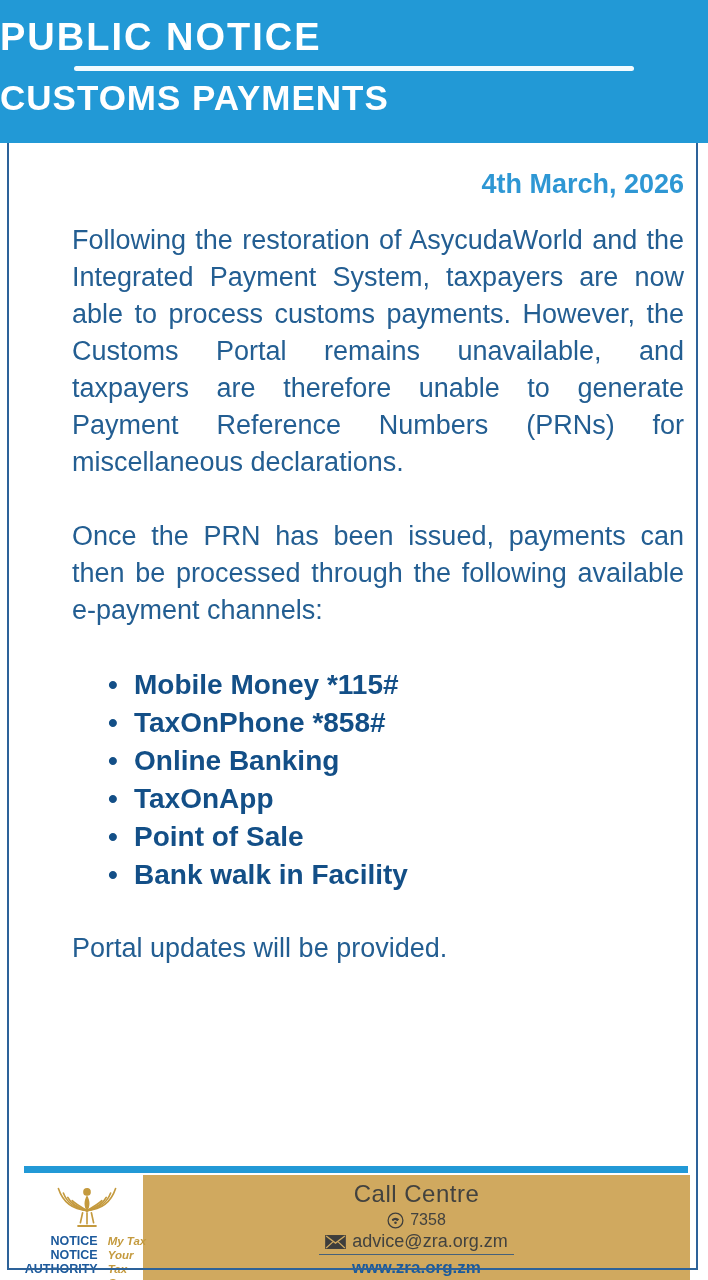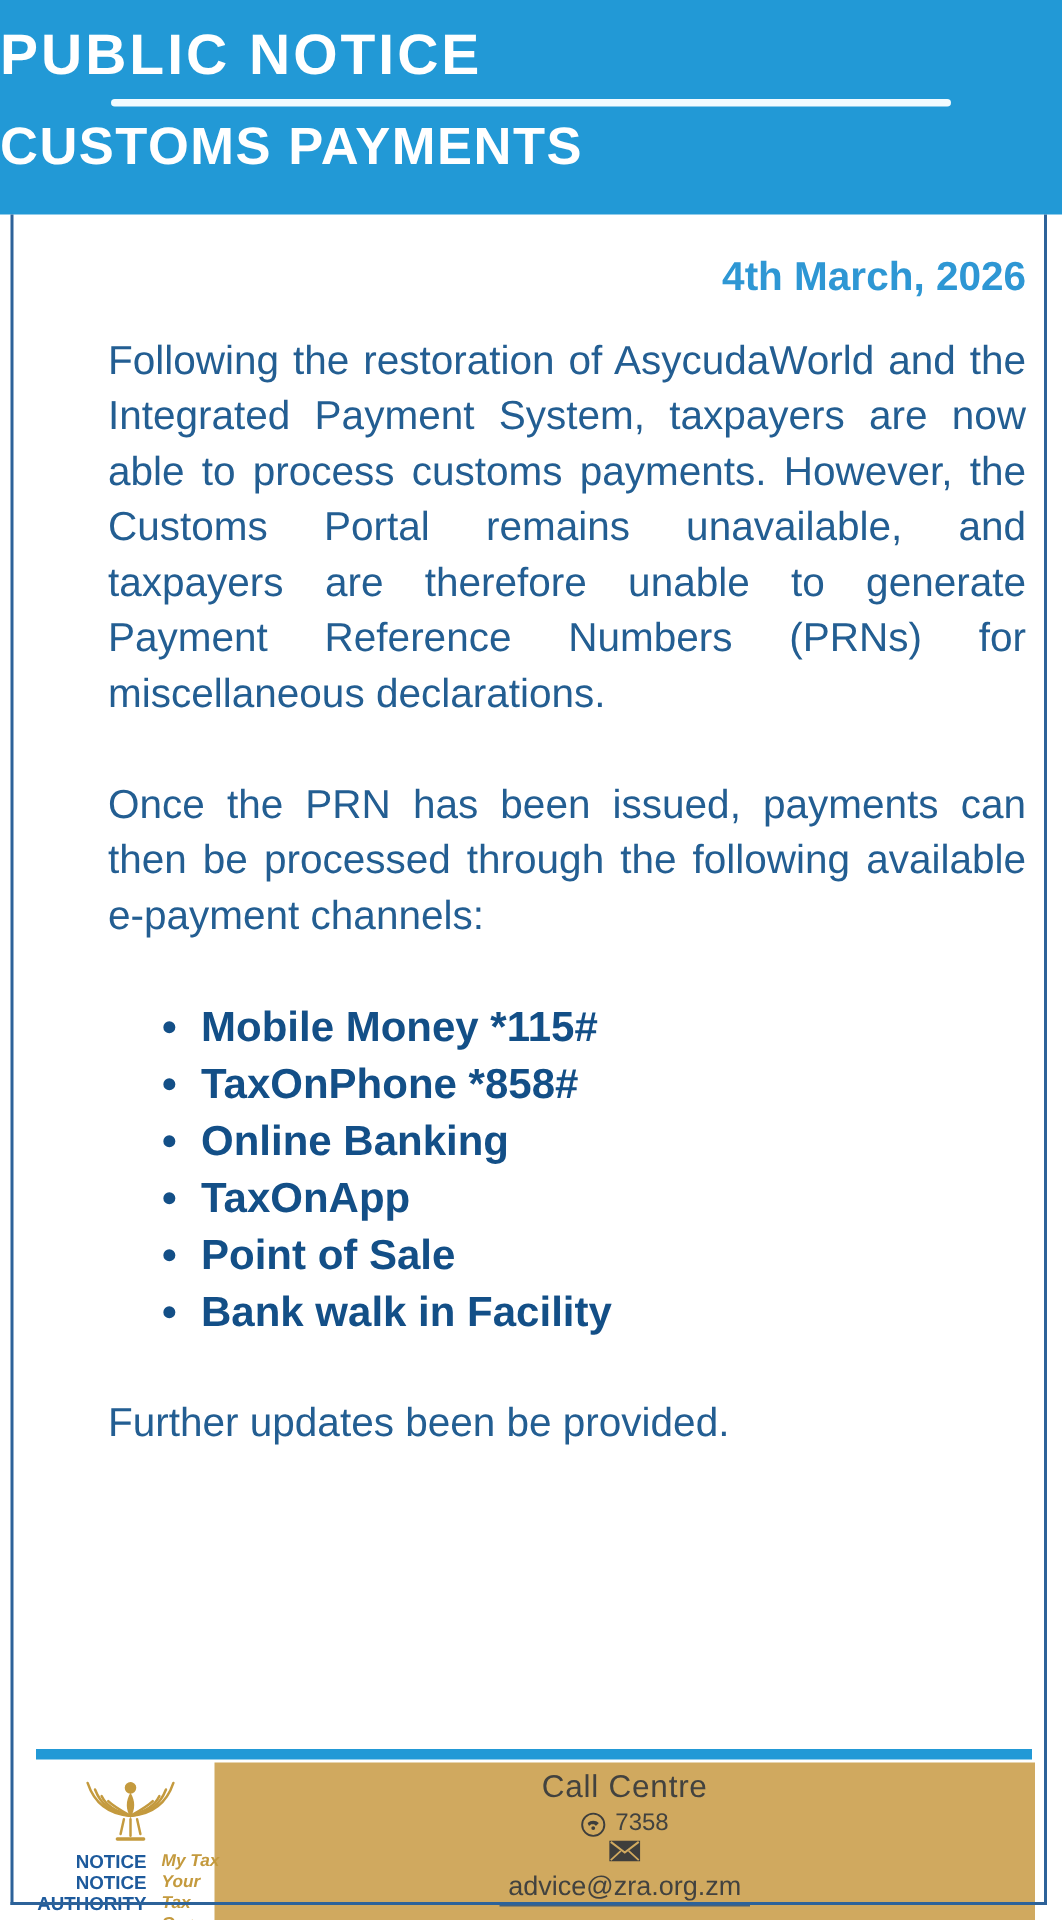--- a/index.html
+++ b/index.html
@@ -108,36 +108,35 @@
     background:var(--tan);
     z-index:1;
   }
   .contact{
     position:absolute;left:143px;top:1180px;width:547px;
     z-index:3;
     text-align:center;
     color:var(--contact-text);
   }
   .contact .heading{
-    font-size:21px;
+    font-size:24px;
     letter-spacing:.5px;
     margin-bottom:3px;
   }
   .contact .row{
     display:flex;align-items:center;justify-content:center;
     gap:6px;
     margin:2px auto;
   }
   .contact .phone-row{font-size:16px;}
   .contact .email-row{
     font-size:18px;
     width:max-content;
     padding:0 6px 2px 6px;
     border-bottom:1.5px solid #46617a;
-    flex-direction:column;
   }
   .contact .email-row a{color:var(--contact-text);text-decoration:none;}
   .contact .site-row{margin-top:3px;}
   .contact .site-row a{
     font-size:17px;font-weight:bold;color:var(--link-blue);
     text-decoration:none;
     border-bottom:1.5px solid #4a6b8a;
     padding-bottom:15px;
   }
   .contact svg{display:block;}
@@ -191,21 +190,21 @@
 
     <ul class="channels">
       <li><span class="dot">•</span><span>Mobile Money *115#</span></li>
       <li><span class="dot">•</span><span>TaxOnPhone *858#</span></li>
       <li><span class="dot">•</span><span>Online Banking</span></li>
       <li><span class="dot">•</span><span>TaxOnApp</span></li>
       <li><span class="dot">•</span><span>Point of Sale</span></li>
       <li><span class="dot">•</span><span>Bank walk in Facility</span></li>
     </ul>
 
-    <p class="closing">Further updates been be provided.</p>
+    <p class="closing">Portal updates will be provided.</p>
   </main>
 
   <div class="footer-bar"></div>
   <div class="tan-box"></div>
 
   <div class="contact">
     <div class="heading">Call Centre</div>
 
     <div class="row phone-row">
       <svg class="icon" width="17" height="17" viewBox="0 0 20 20">

